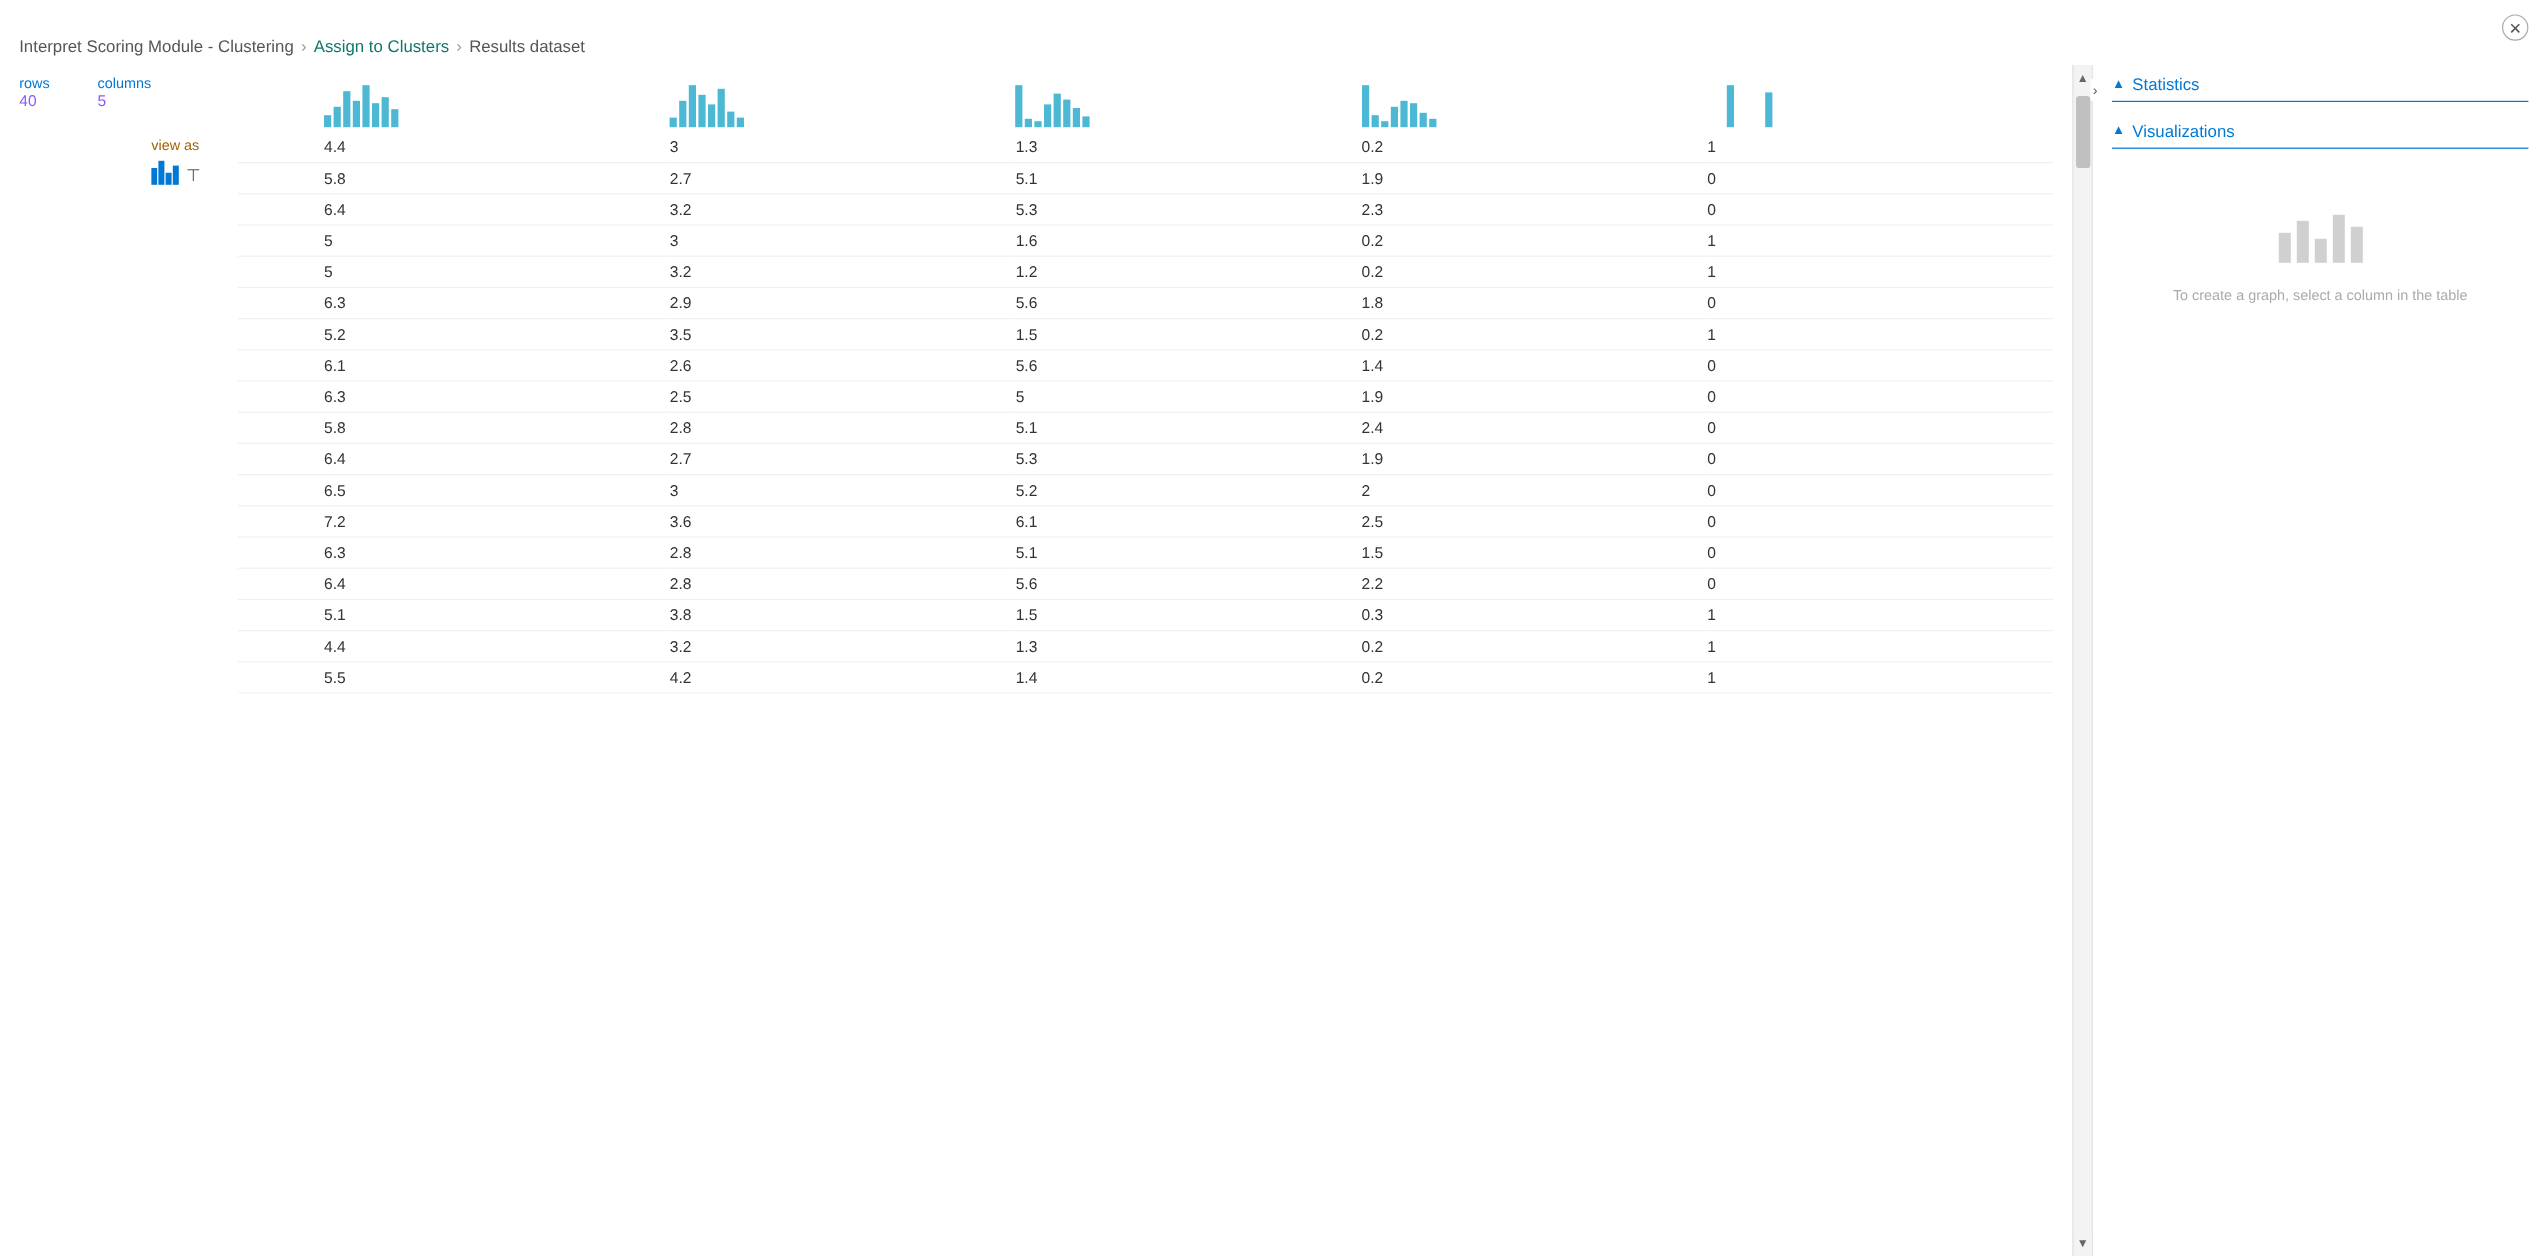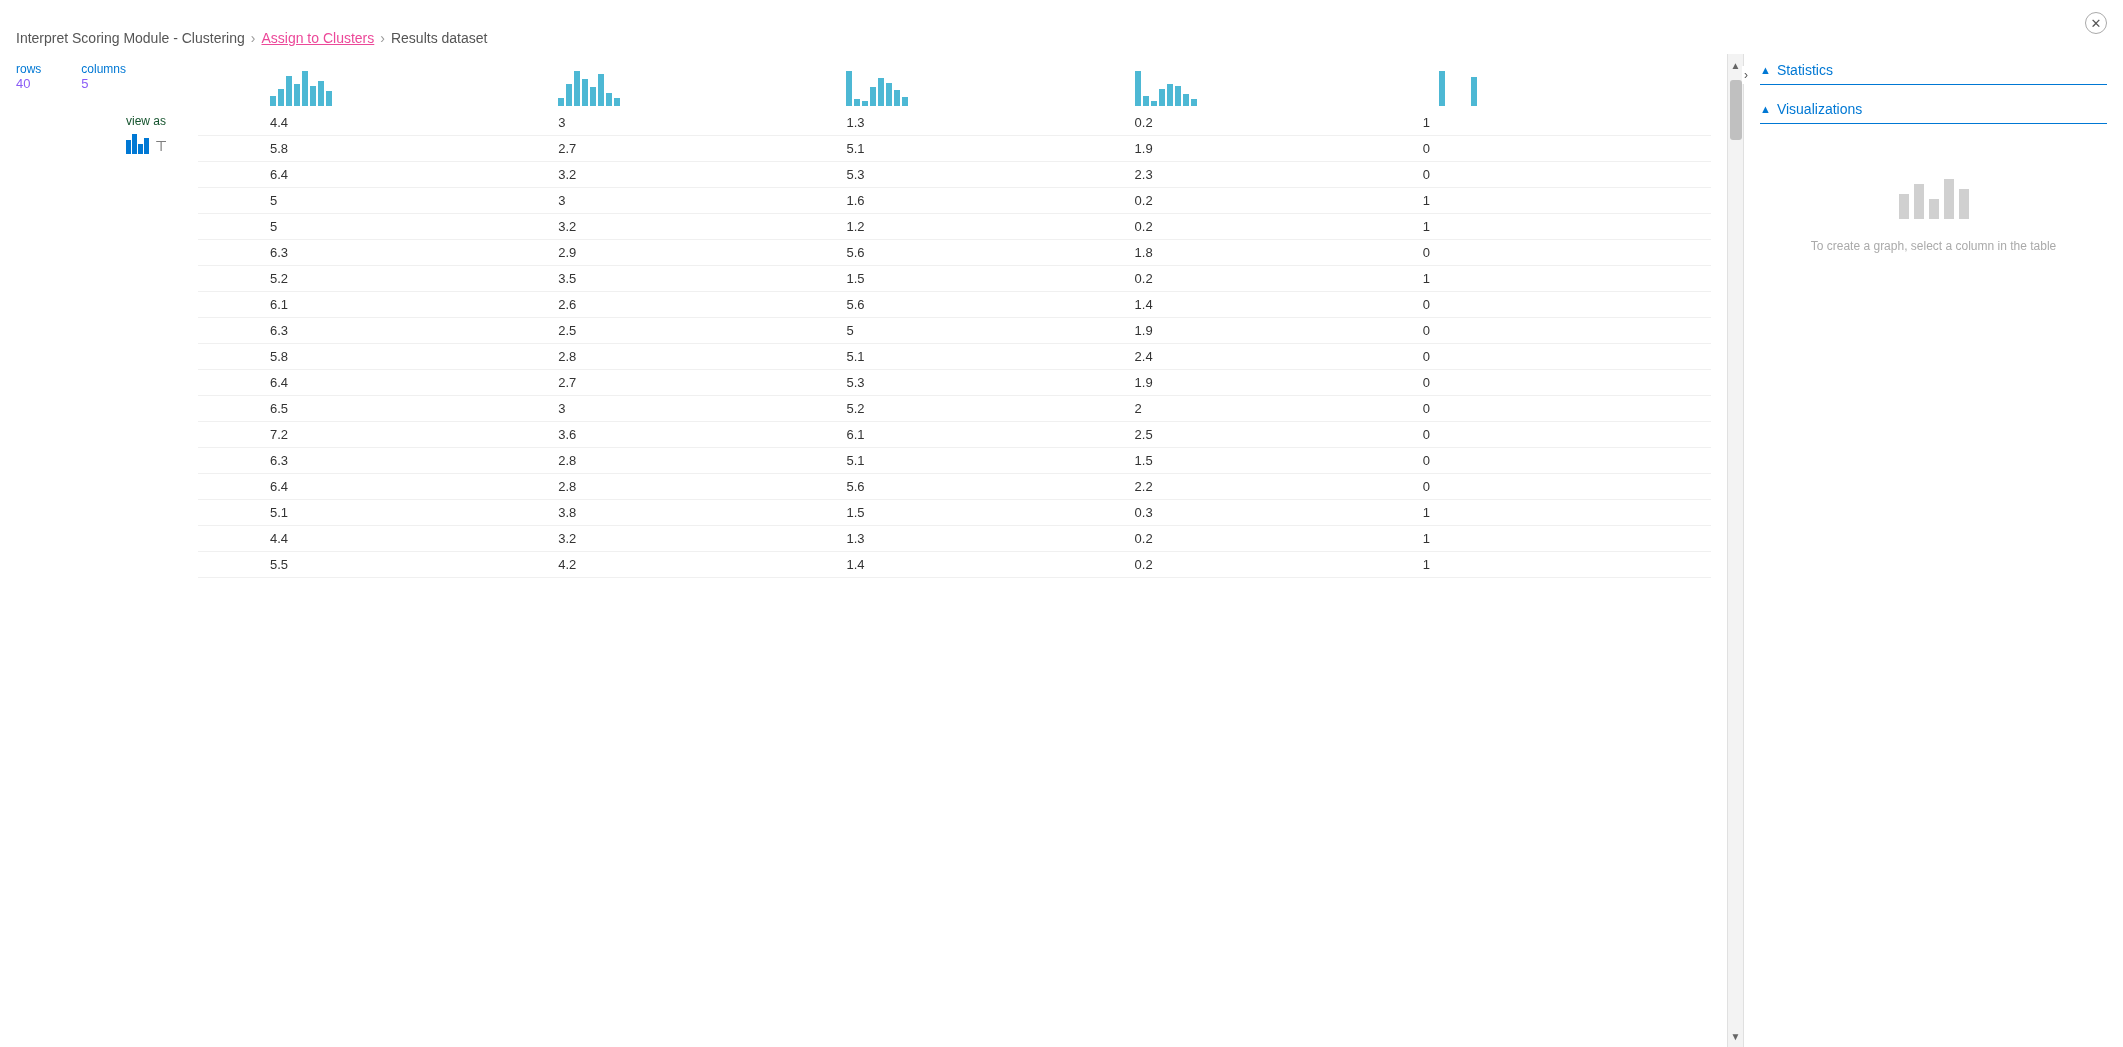--- a/index.html
+++ b/index.html
@@ -24,23 +24,22 @@
       position: relative;
     }
     .title-bar .breadcrumb-part {
       color: #555;
     }
     .title-bar .breadcrumb-sep {
       margin: 0 6px;
       color: #999;
     }
     .title-bar .breadcrumb-link {
-      color: #ec4899;
+      color: #0f766e;
       cursor: pointer;
-      text-decoration: underline;
     }
     .close-btn {
       position: absolute;
       right: 16px;
       top: 12px;
       width: 22px;
       height: 22px;
       border-radius: 50%;
       border: 1.5px solid #aaa;
       display: flex;
@@ -236,21 +235,21 @@
       </div>
       <div class="meta-item">
         <label>columns</label>
         <value>5</value>
       </div>
     </div>
 
     <div class="table-wrapper">
       <div style="display:flex; align-items: flex-start;">
         <div style="width:72px; padding-top: 52px; flex-shrink:0;">
-          <div class="view-as-label" style="font-size:12px; color:#14532d; margin-bottom:6px;">view as</div>
+          <div class="view-as-label" style="font-size:12px; color:#a16207; margin-bottom:6px;">view as</div>
           <div style="display:flex; align-items:flex-end; gap:3px;">
 
             <span style="display:inline-flex;align-items:flex-end;gap:1px;">
               <span style="width:5px;height:14px;background:#0078d4;display:inline-block;"></span>
               <span style="width:5px;height:20px;background:#0078d4;display:inline-block;"></span>
               <span style="width:5px;height:10px;background:#0078d4;display:inline-block;"></span>
               <span style="width:5px;height:16px;background:#0078d4;display:inline-block;"></span>
             </span>
             <span style="display:inline-flex;align-items:center;color:#555;font-size:14px;margin-left:3px;">⊤</span>
           </div>

